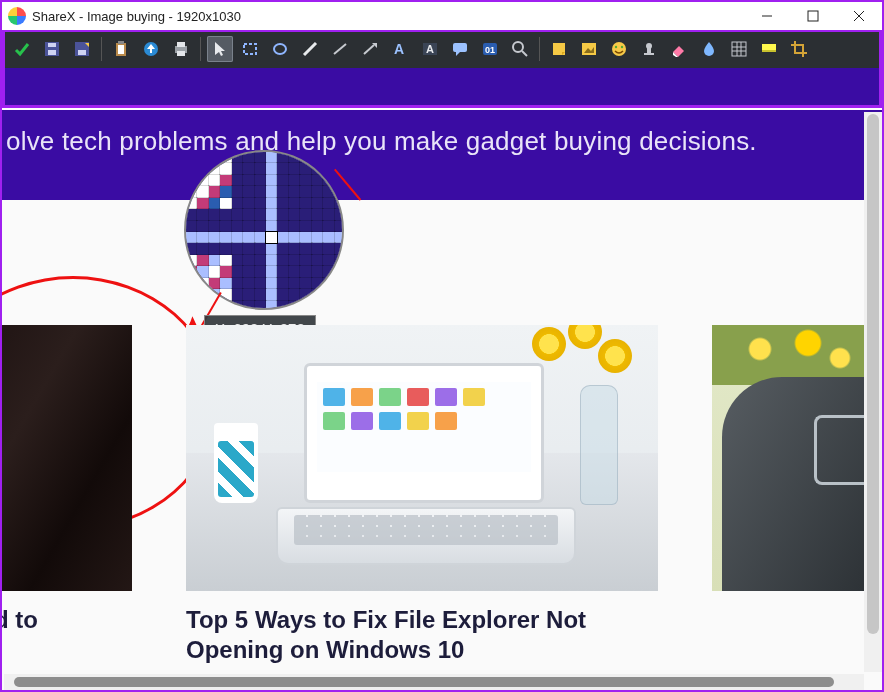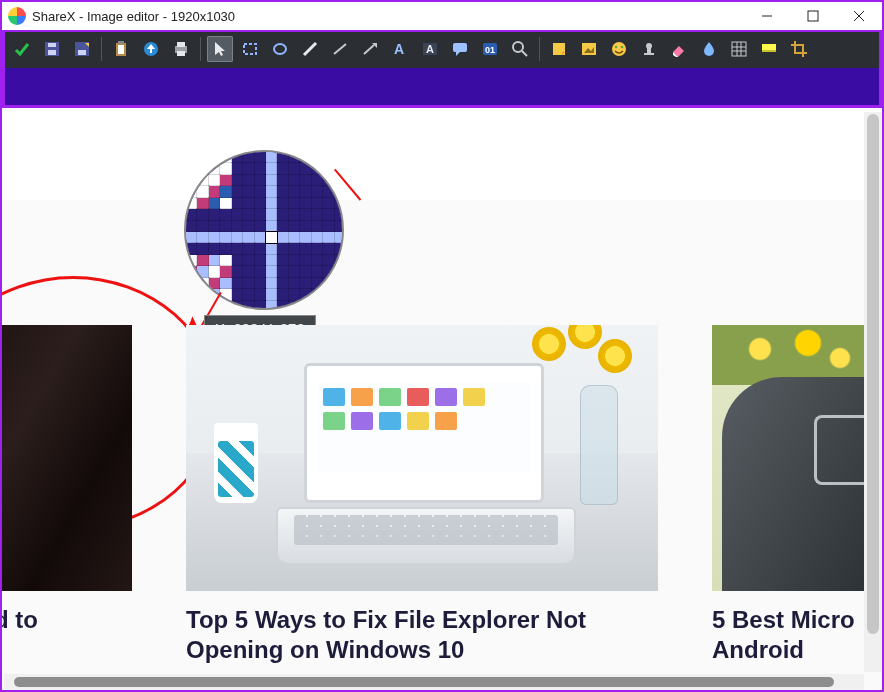--- a/index.html
+++ b/index.html
@@ -84,21 +84,21 @@
   .hthumb { position:absolute; top:3px; bottom:3px; left: 10px; width: 820px; background: #8d8d8d; border-radius: 6px; }
 
 </style>
 </head>
 <body>
 
 <div class="window">
 
   <div class="titlebar">
     <div class="app-icon"></div>
-    <div class="title">ShareX - Image editor - 1920x1030</div>
+    <div class="title">ShareX - Image buying - 1920x1030</div>
     <div class="winbtns">
       <div class="winbtn">
           <svg>
             <line x1="1" y1="6" x2="11" y2="6"></line>
           </svg>
         </div>
       <div class="winbtn">
           <svg>
             <rect x="1" y="1" width="10" height="10"></rect>
           </svg>
@@ -272,20 +272,21 @@
         <div class="tbtn">
           <svg viewBox="0 0 18 18">
             <path d="M5 1 v12 h12 M1 5 h12 v12" fill="none" stroke="#d4a437" stroke-width="2"></path>
           </svg>
         </div>
       </div>
     <div class="purple-fill"></div>
   </div>
 
   <div class="canvas">
+    <div class="banner">olve tech problems and help you make gadget buying decisions.</div>
 
     <div class="content">
 
       <div class="ellipse"></div>
 
       <div class="mag">
         <div class="pixgrid" id="pixgrid">
             <div class="px" style="left: 0px; top: 0px; width: 11.4286px; height: 11.4286px; background: rgb(255, 255, 255); outline: rgba(0, 0, 0, 0.15) solid 1px;"></div>
             <div class="px" style="left: 11.4286px; top: 0px; width: 11.4286px; height: 11.4286px; background: rgb(195, 59, 120); outline: rgba(0, 0, 0, 0.15) solid 1px;"></div>
             <div class="px" style="left: 22.8571px; top: 0px; width: 11.4286px; height: 11.4286px; background: rgb(42, 93, 176); outline: rgba(0, 0, 0, 0.15) solid 1px;"></div>
@@ -536,21 +537,20 @@
         </div>
 
         <div class="card right">
           <div class="img">
             <div class="mailbox">
               <div class="yellow"></div>
               <div class="mb-body"></div>
               <div class="mb-slot"></div>
             </div>
           </div>
-          <h3>5 Best Micro Android</h3>
         </div>
       </div>
     </div>
 
     <div class="vscroll">
         <div class="vthumb"></div>
       </div>
     <div class="hscroll">
         <div class="hthumb"></div>
       </div>

